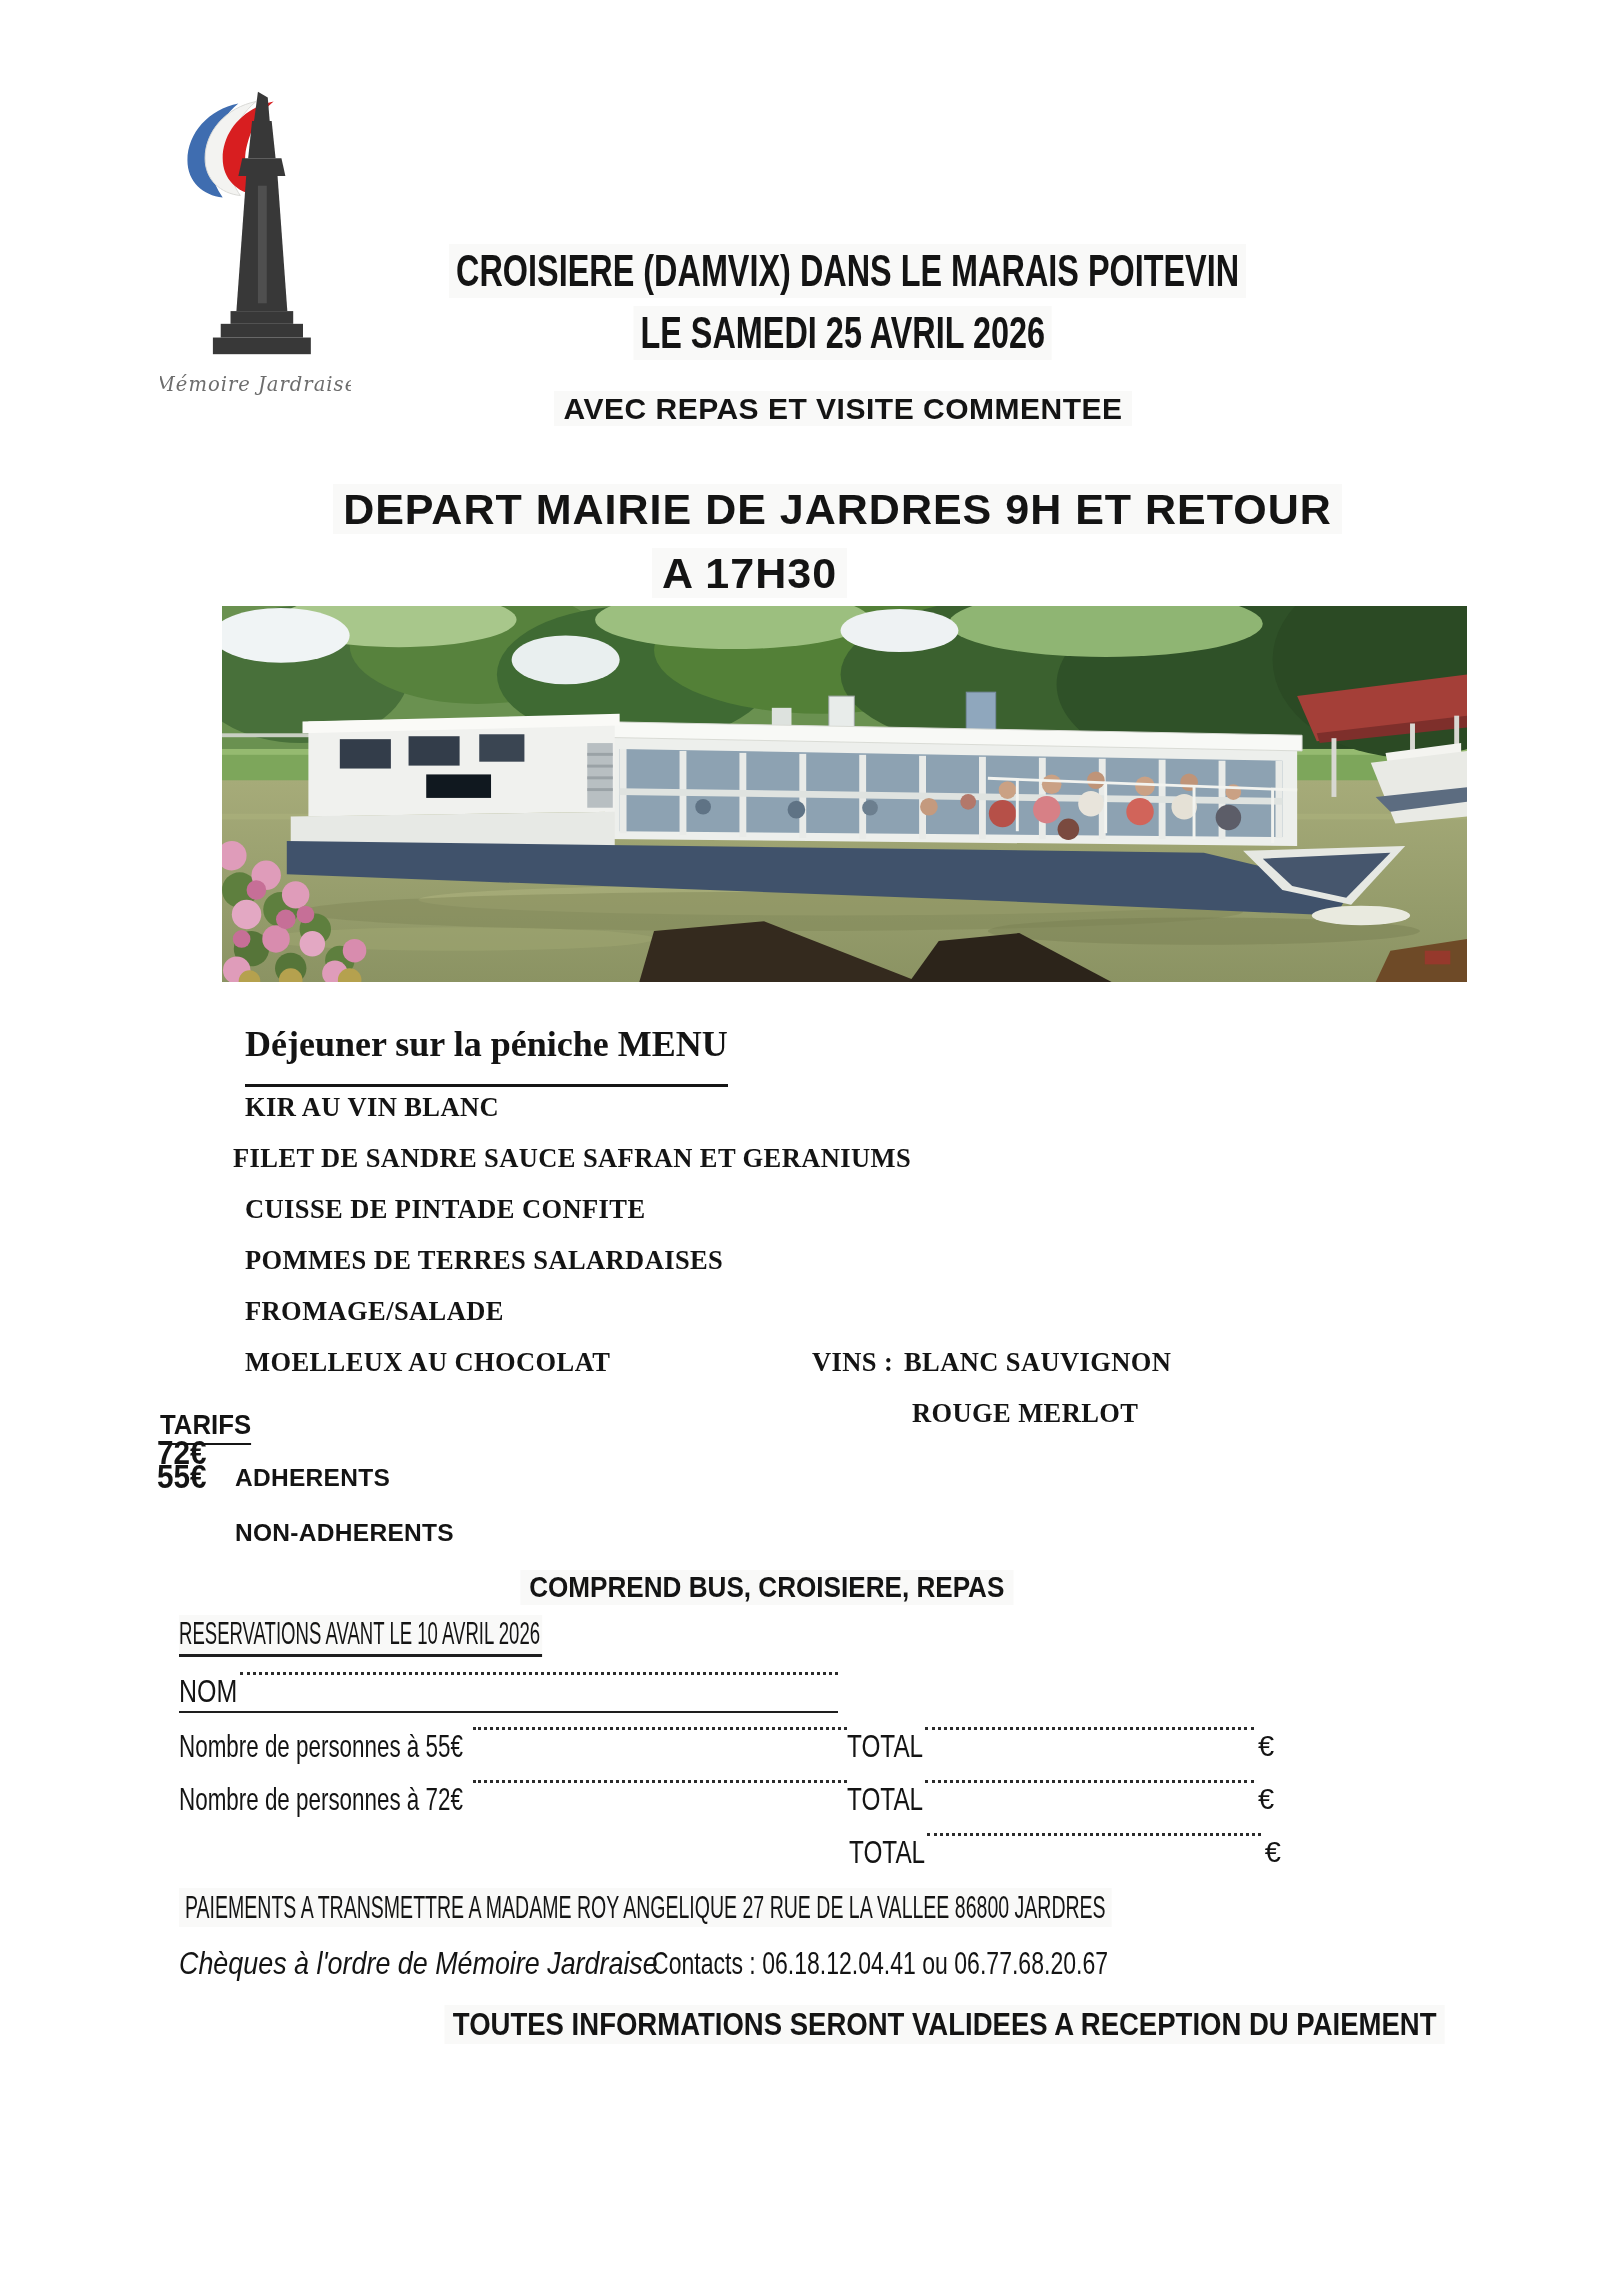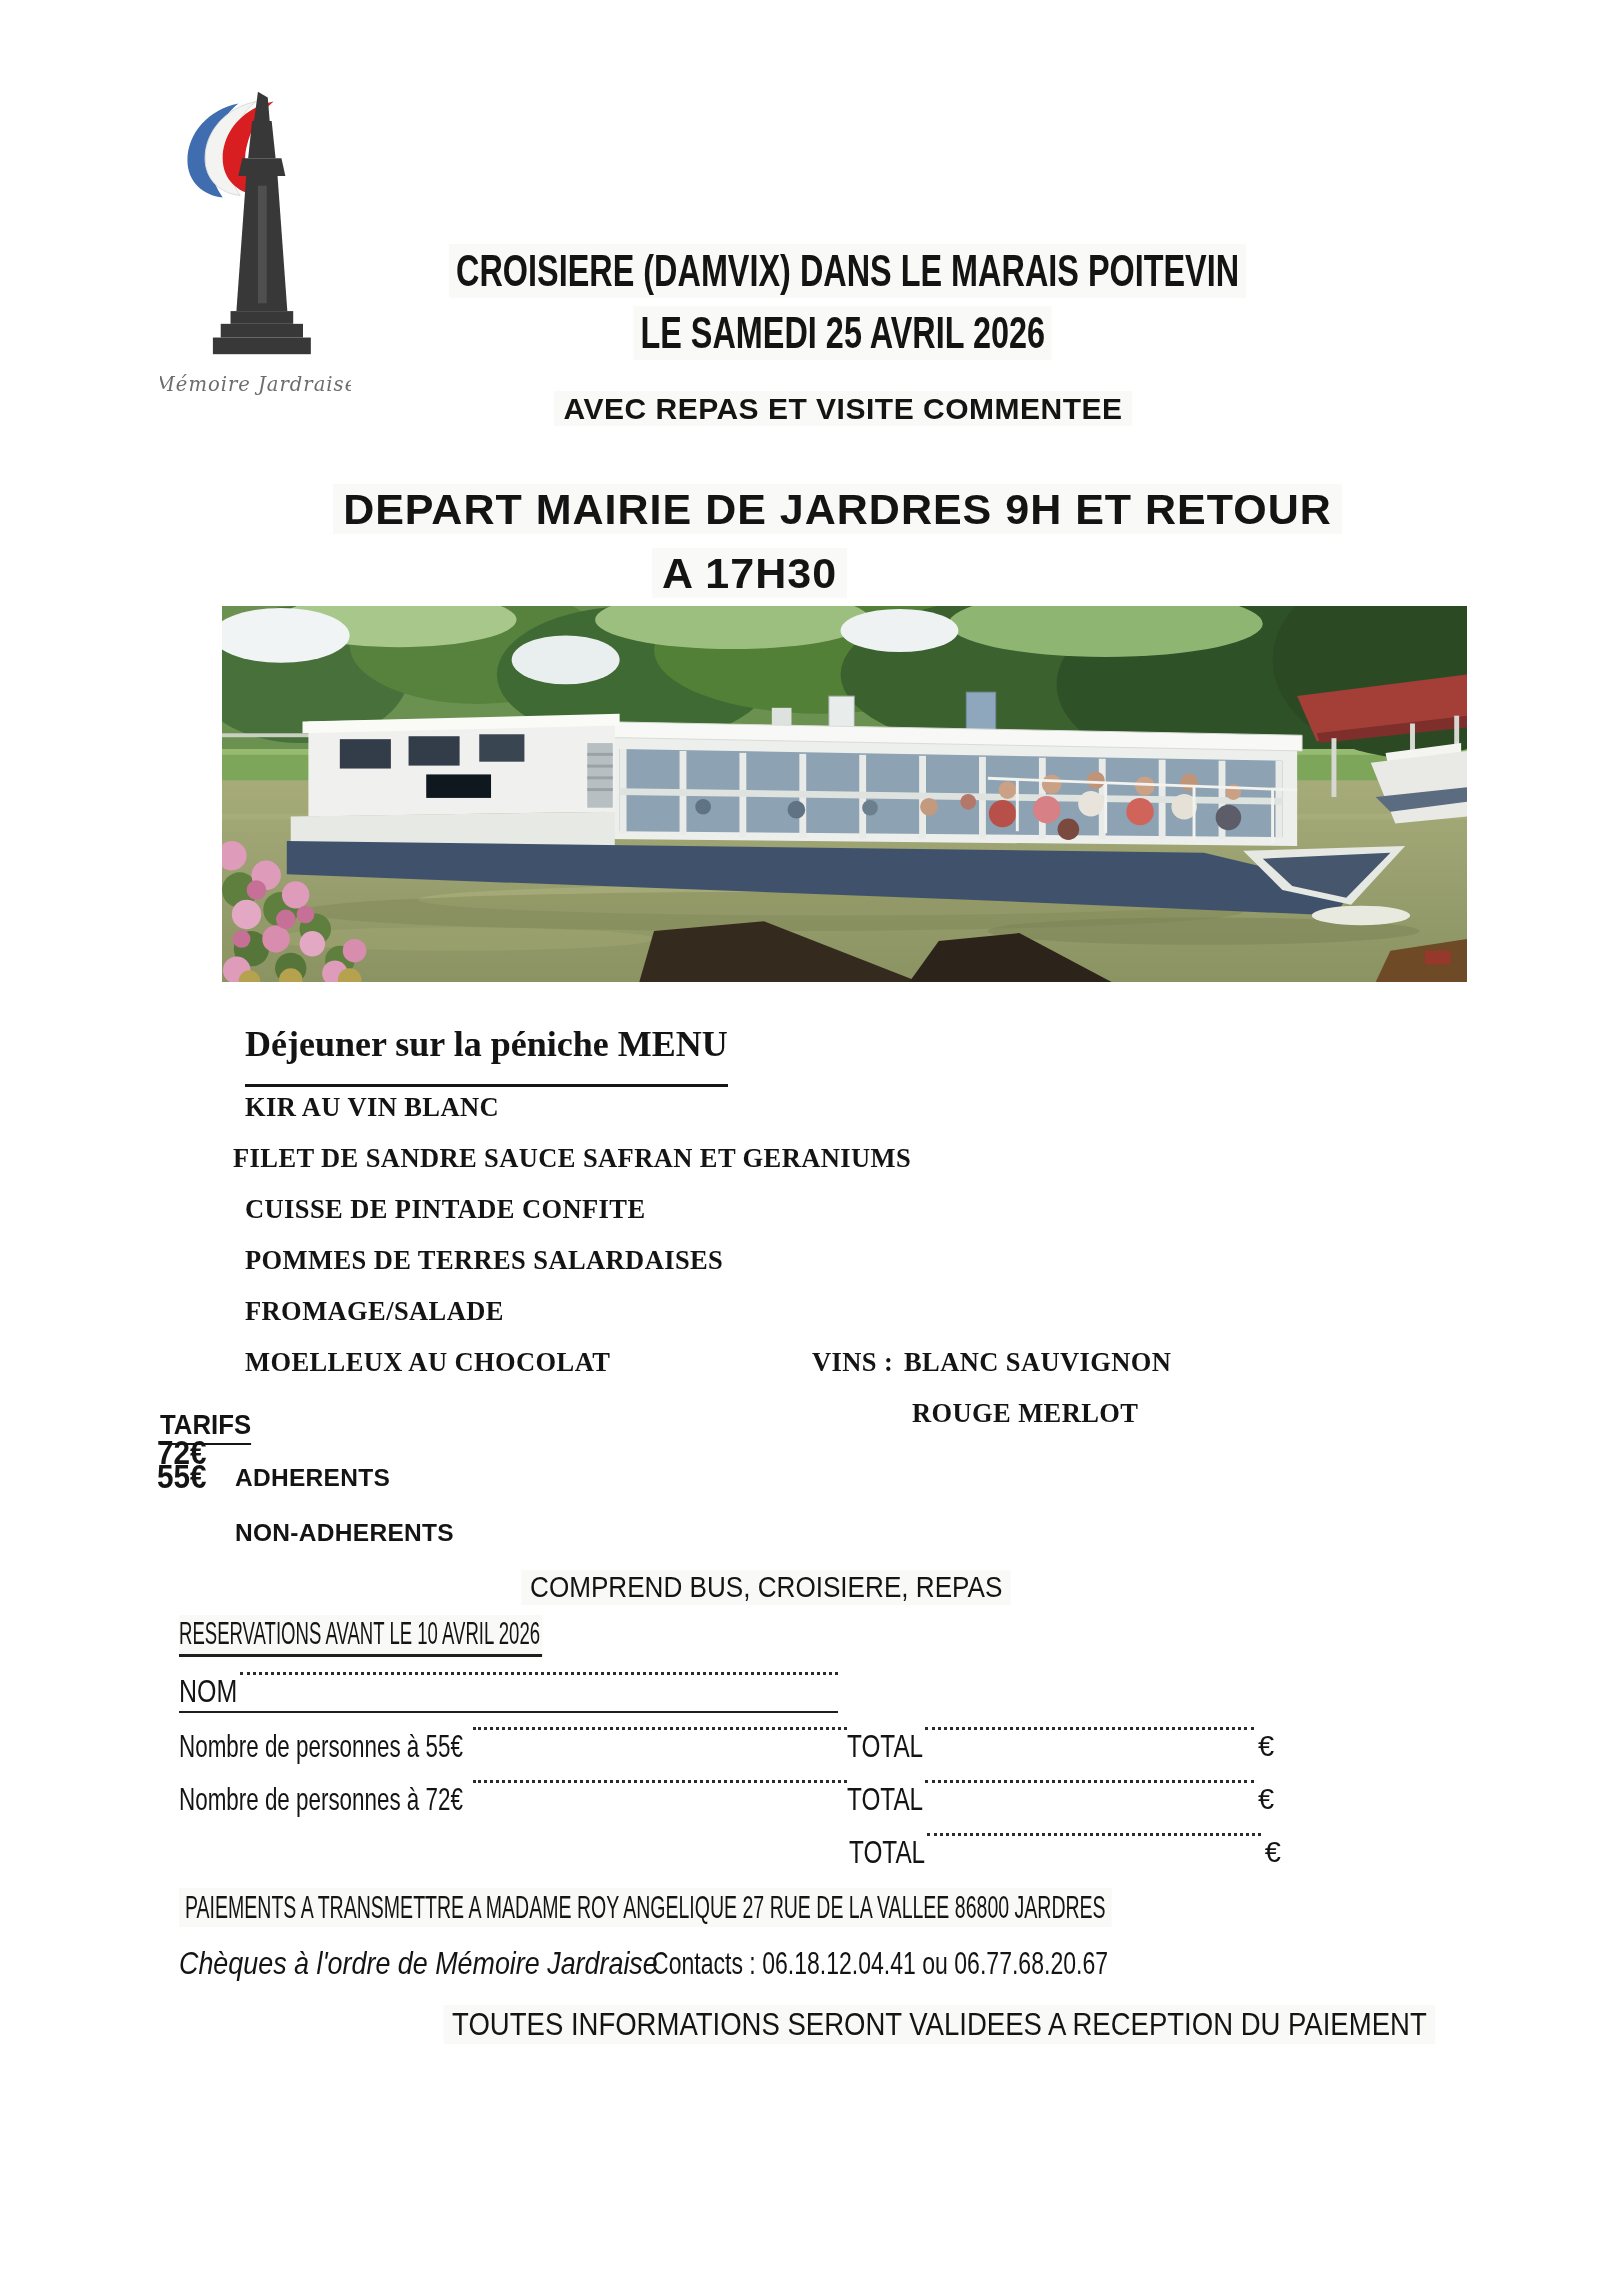--- a/index.html
+++ b/index.html
@@ -1,20 +1,20 @@
 <!DOCTYPE html>
 <html><head>
 <meta charset="utf-8">
 <style>
   html,body{margin:0;padding:0;background:#ffffff;}
   #page{position:relative;width:1621px;height:2293px;background:#ffffff;
         font-family:"Liberation Sans",sans-serif;color:#141414;overflow:hidden;}
   .abs{position:absolute;}
   .ctr{text-align:center;}
-  .b{font-weight:normal;}
+  .b{font-weight:bold;}
   .sqz{display:inline-block;white-space:nowrap;}
   .band{background:rgba(150,148,138,0.06);padding:1px 9.8px;}
 
   
   .title-line{left:294px;width:1098px;font-size:45px;font-weight:bold;text-align:center;}
   .title-line .sqz{transform:scaleX(.72);transform-origin:center center;}
   .subtitle{left:294px;width:1098px;font-size:30px;font-weight:bold;text-align:center;letter-spacing:0.5px;}
   .depart{font-size:43px;font-weight:bold;text-align:center;letter-spacing:1px;}
 
   

